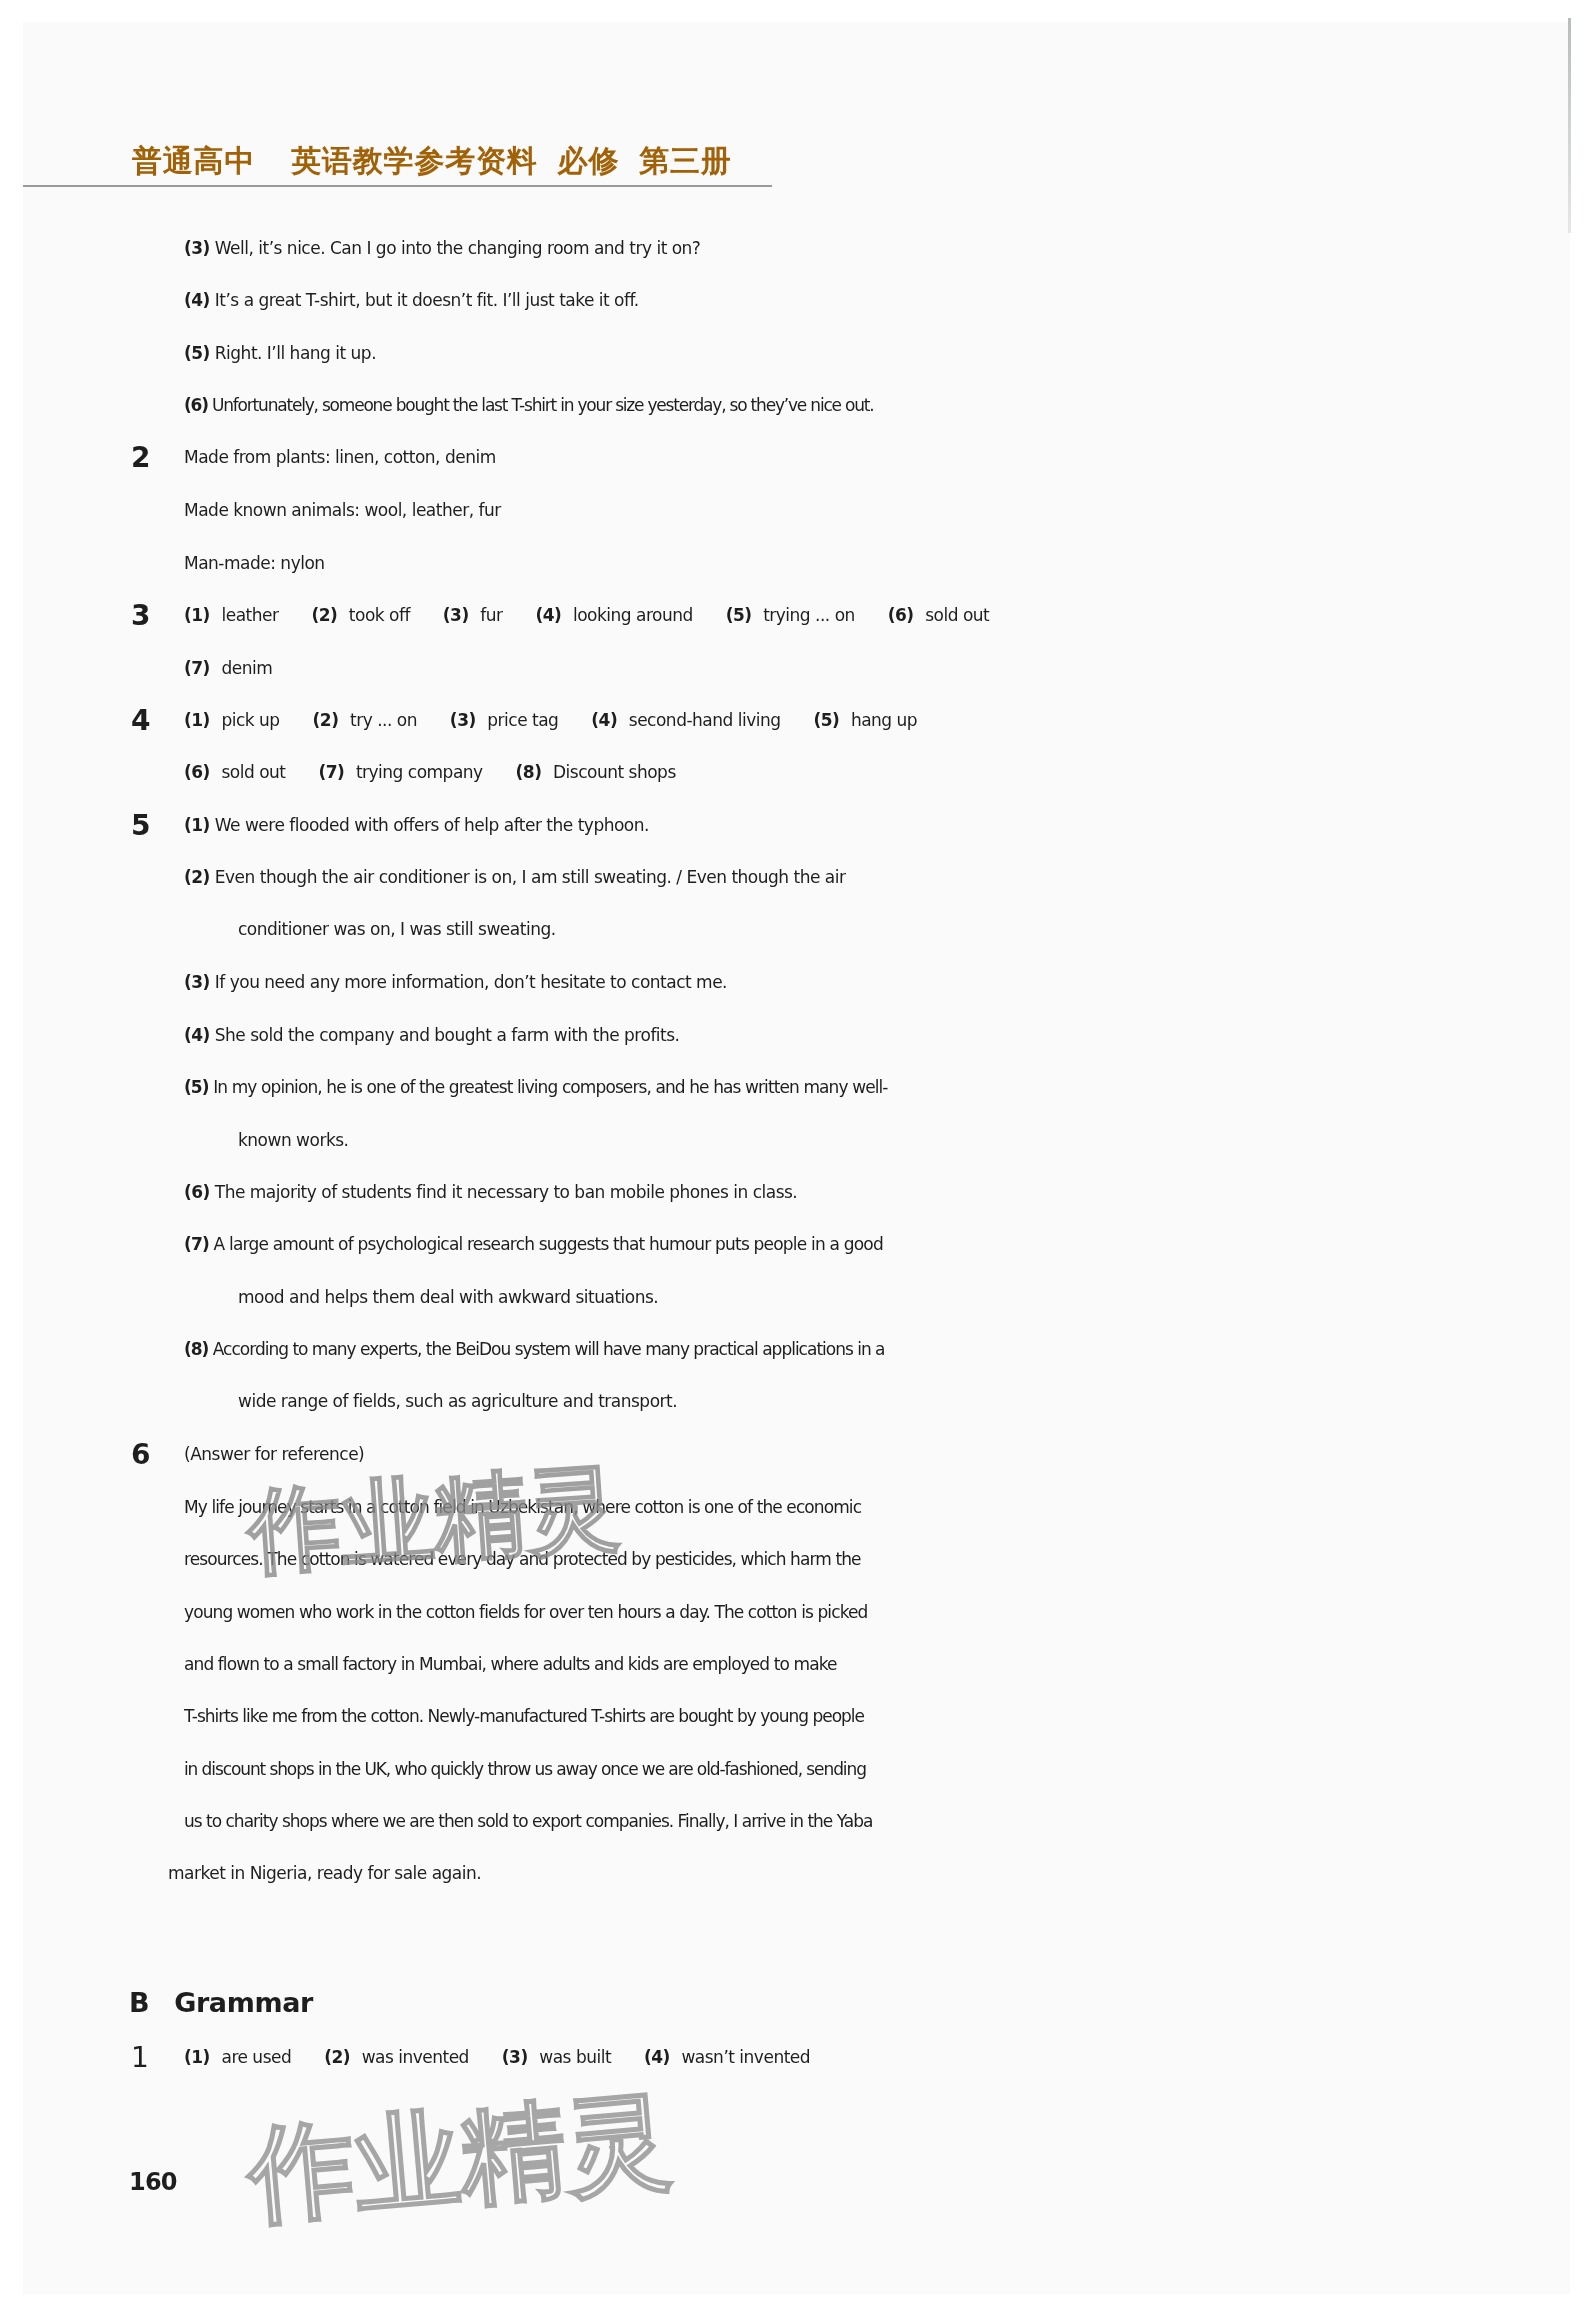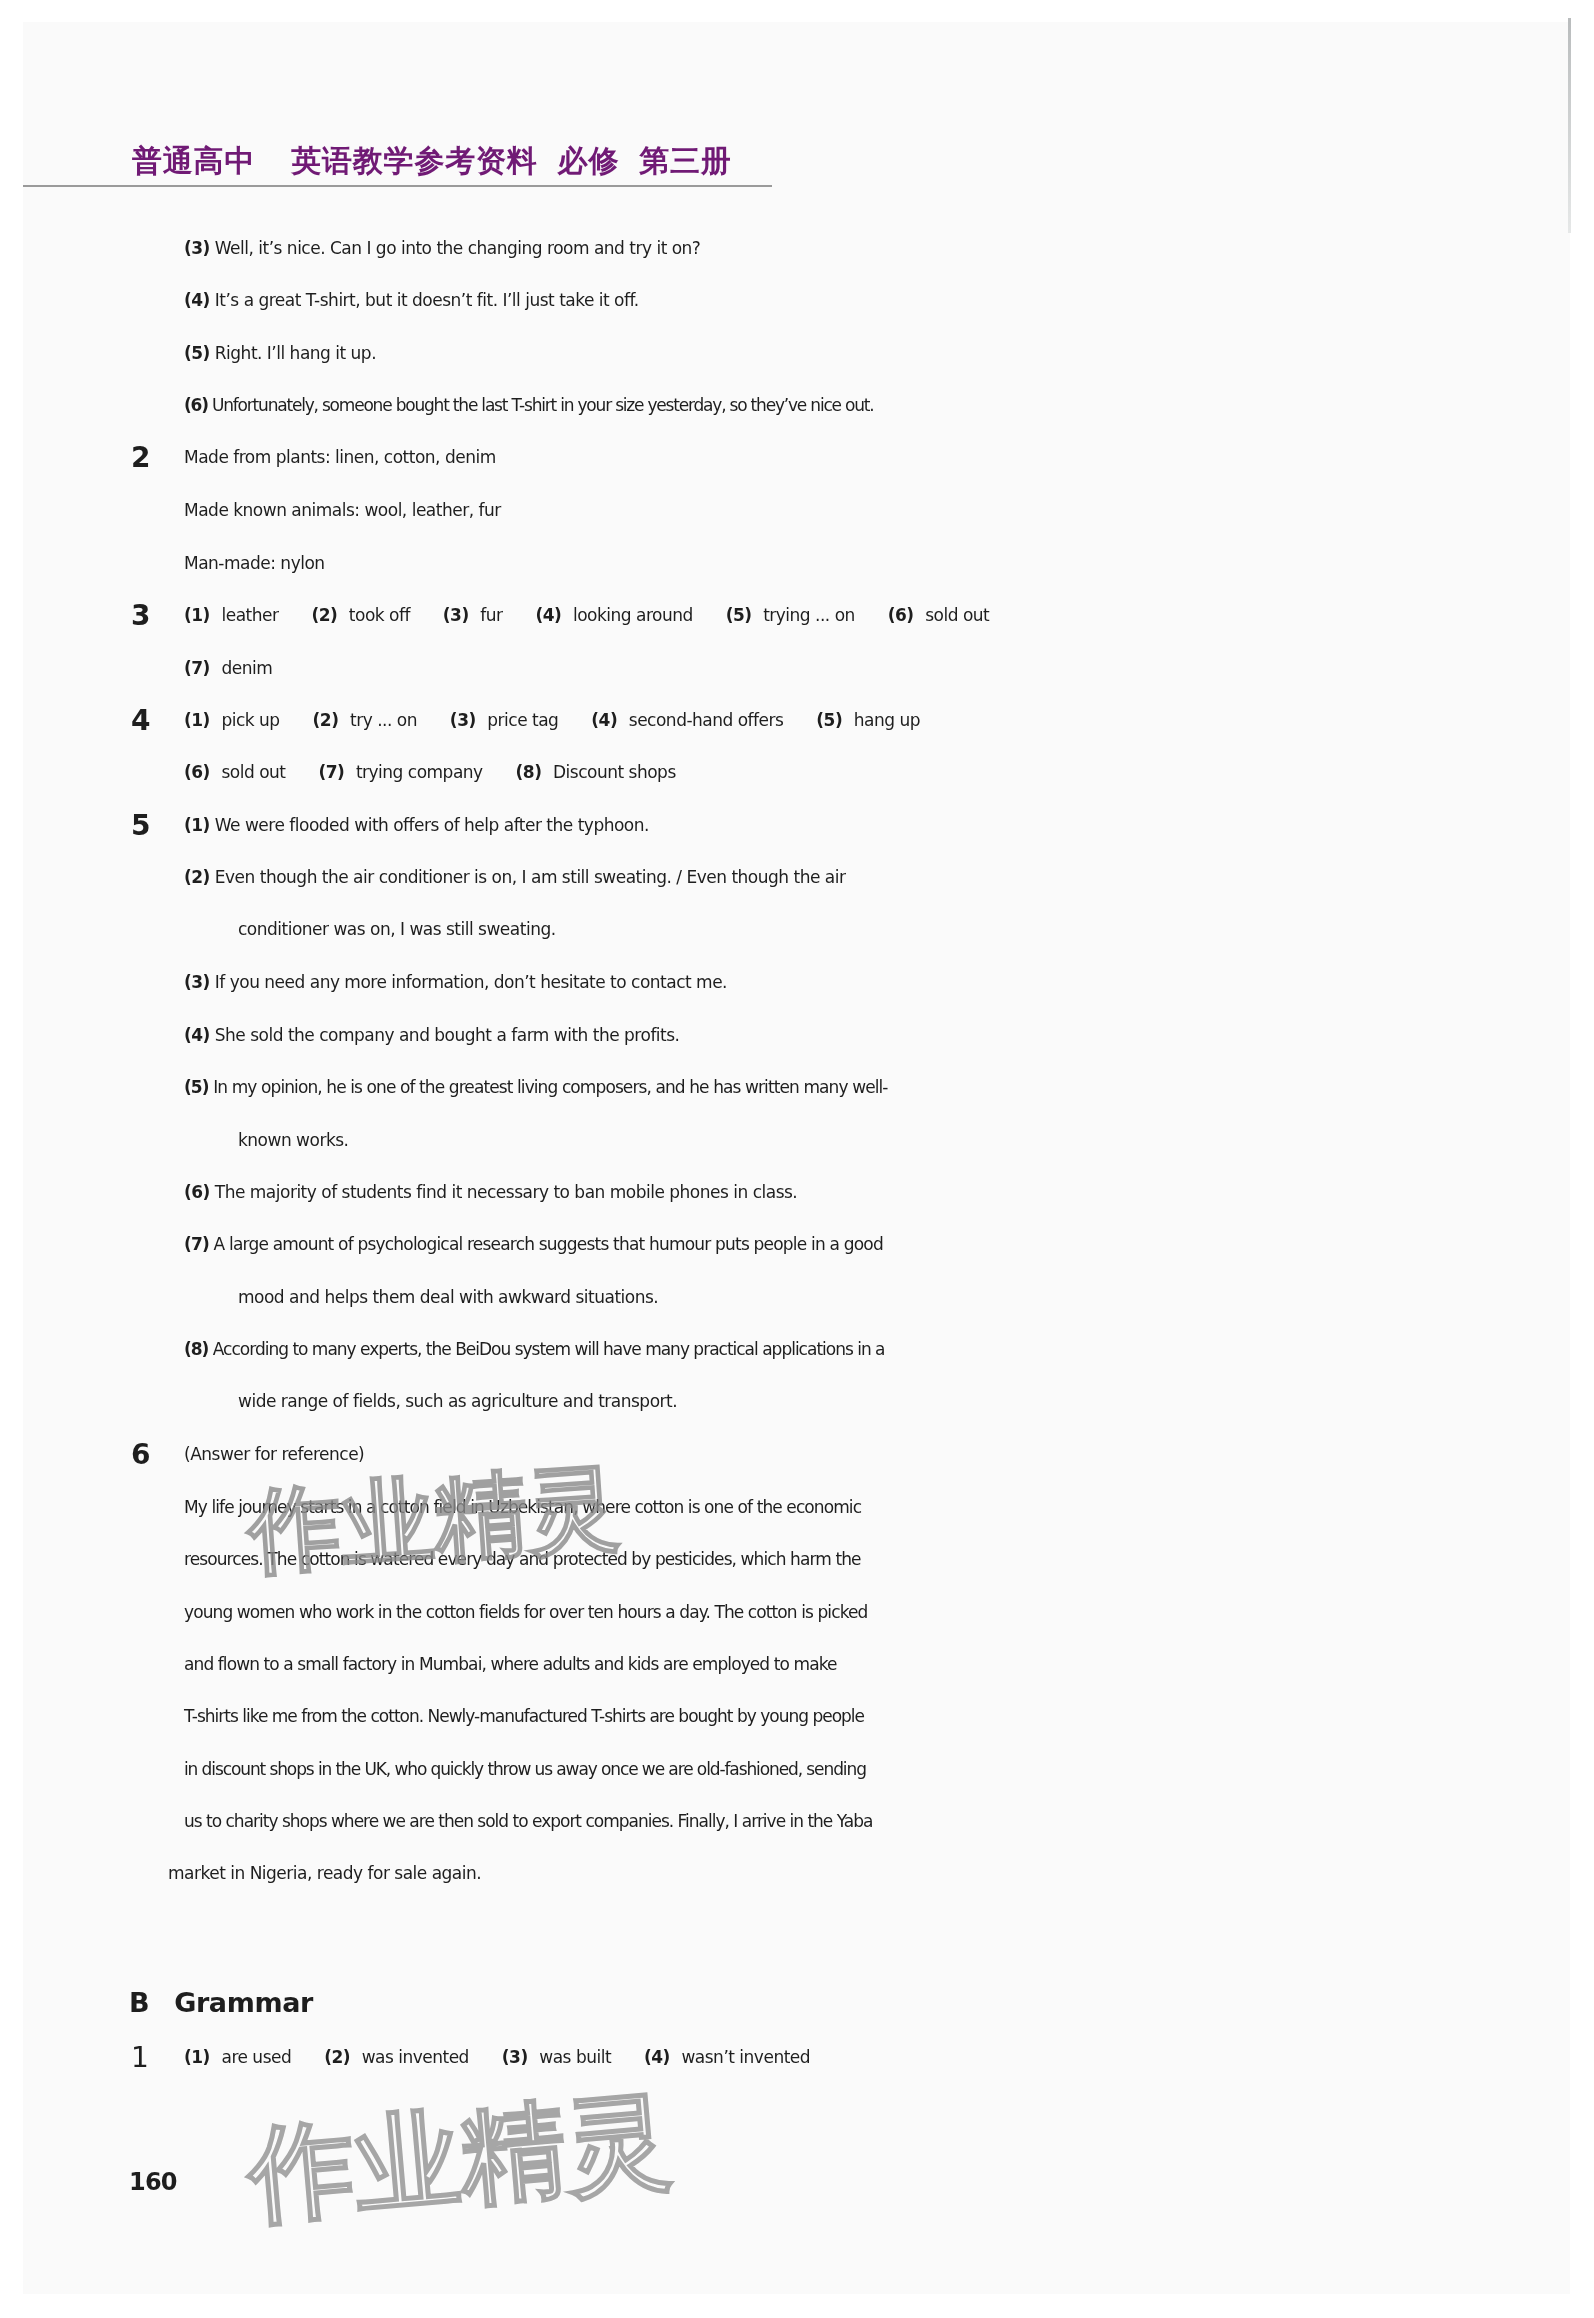--- a/index.html
+++ b/index.html
@@ -13,21 +13,21 @@
     position: absolute; left: 23px; top: 21.5px; width: 1547px; height: 2272px;
     background: #fafafa;
   }
   .edge {
     position: absolute; left: 1568px; top: 18px; width: 2.5px; height: 215px;
     background: linear-gradient(#b9bcbd, #e6e8e8);
   }
   .header {
     position: absolute; left: 132px; top: 141px;
     font-family: "DejaVu Serif", serif; font-size: 30px; font-weight: bold;
-    color: #701a75; letter-spacing: 0.8px; white-space: nowrap;
+    color: #a16207; letter-spacing: 0.8px; white-space: nowrap;
   }
   .header span { margin-right: 20px; }
   .header .gap { margin-right: 36px; }
   .header-rule {
     position: absolute; left: 23px; top: 185px; width: 749px; height: 1.7px;
     background: #9a9a9a;
   }
   .line {
     position: absolute; white-space: nowrap; font-size: 17px;
     letter-spacing: -0.5px; line-height: 33px; height: 33px;
@@ -84,21 +84,21 @@
 </div>
 <div class="line" style="left:184px; top:652px;">
   <span class="item"><span class="lab">(7)</span><span>denim</span></span>
 </div>
 
 <div class="sec" style="top:704px;">4</div>
 <div class="line" style="left:184px; top:704px;">
   <span class="item"><span class="lab">(1)</span><span>pick up</span></span>
   <span class="item"><span class="lab">(2)</span><span>try ... on</span></span>
   <span class="item"><span class="lab">(3)</span><span>price tag</span></span>
-  <span class="item"><span class="lab">(4)</span><span>second-hand offers</span></span>
+  <span class="item"><span class="lab">(4)</span><span>second-hand living</span></span>
   <span class="item"><span class="lab">(5)</span><span>hang up</span></span>
 </div>
 <div class="line" style="left:184px; top:756px;">
   <span class="item"><span class="lab">(6)</span><span>sold out</span></span>
   <span class="item"><span class="lab">(7)</span><span>trying company</span></span>
   <span class="item"><span class="lab">(8)</span><span>Discount shops</span></span>
 </div>
 
 <div class="sec" style="top:809px;">5</div>
 <div class="line" style="left:184px; top:809px;"><span class="num">(1)</span> <span>We were flooded with offers of help after the typhoon.</span></div>

